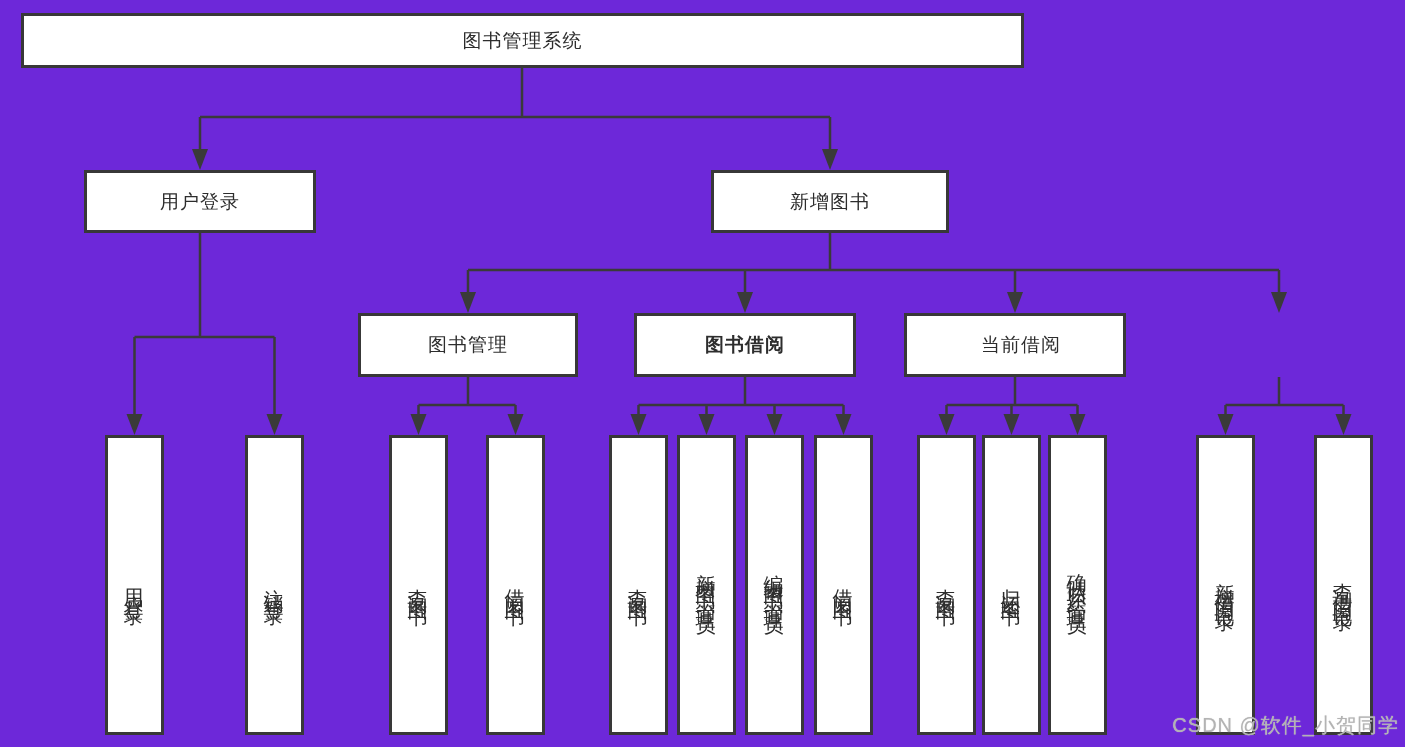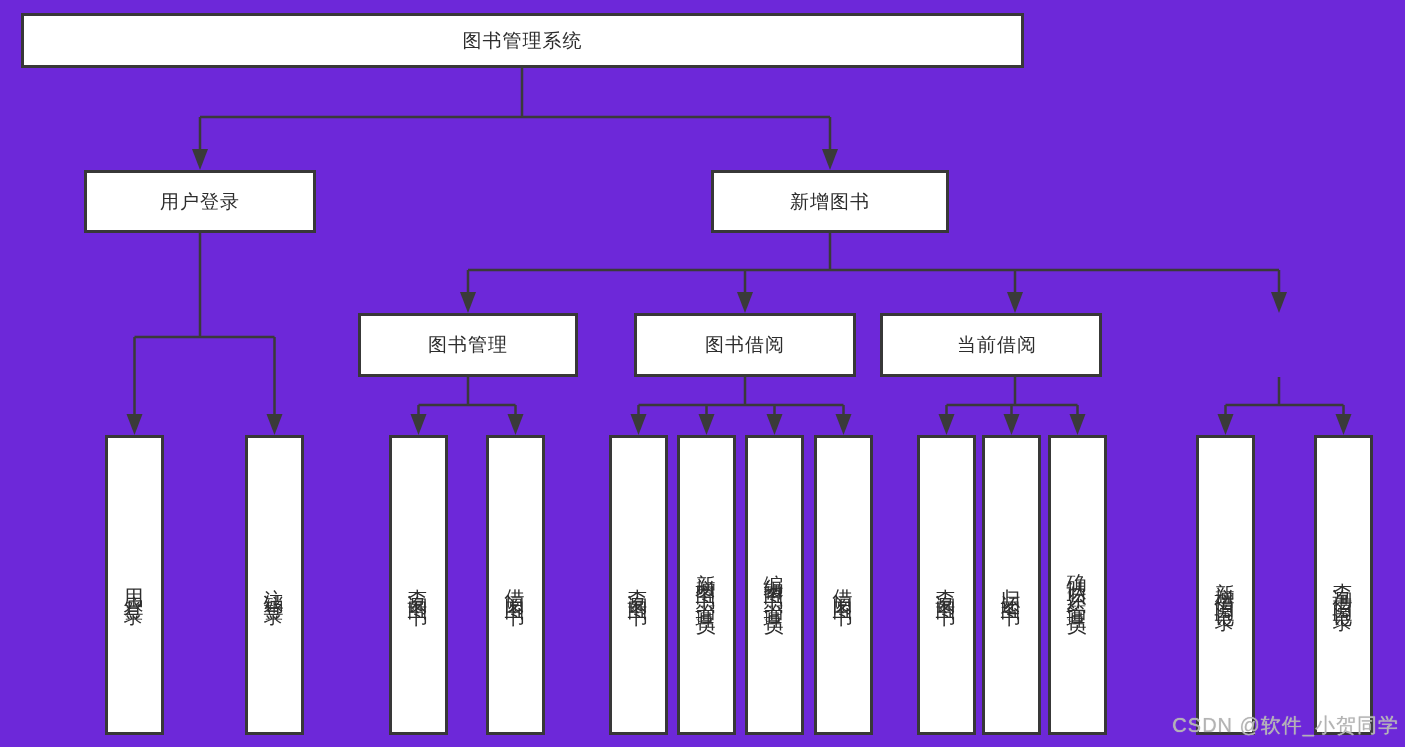--- a/index.html
+++ b/index.html
@@ -102,22 +102,22 @@
       <polygon points="1335.5,414 1351.5,414 1343.5,435"></polygon>
     </g>
   </svg>
 
   <div class="hbox" style="left:21px; top:13px; width:1003px; height:55px;">图书管理系统</div>
 
   <div class="hbox" style="left:84px; top:170px; width:232px; height:63px;">用户登录</div>
   <div class="hbox" style="left:711px; top:170px; width:238px; height:63px;">新增图书</div>
 
   <div class="hbox" style="left:358px; top:313px; width:220px; height:64px;">图书管理</div>
-  <div class="hbox" style="left:634px; top:313px; width:222px; height:64px;">图书借阅</div>
-  <div class="hbox" style="left:880px; top:313px; width:222px; height:64px;padding-left:12px;">当前借阅</div>
+  <div class="hbox" style="left:634px; top:313px; width:222px; height:64px;font-weight:bold;">图书借阅</div>
+  <div class="hbox" style="left:904px; top:313px; width:222px; height:64px;padding-left:12px;">当前借阅</div>
 
   <div class="vbox" style="left:105px;">
     <span>用户登录</span>
   </div>
   <div class="vbox" style="left:245px;">
     <span>注销登录</span>
   </div>
 
   <div class="vbox" style="left:389px;">
     <span>查询图书</span>

